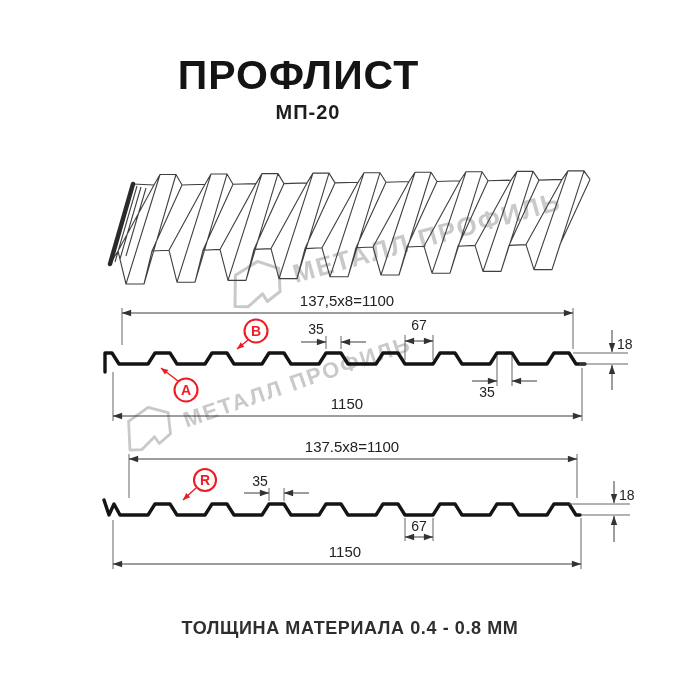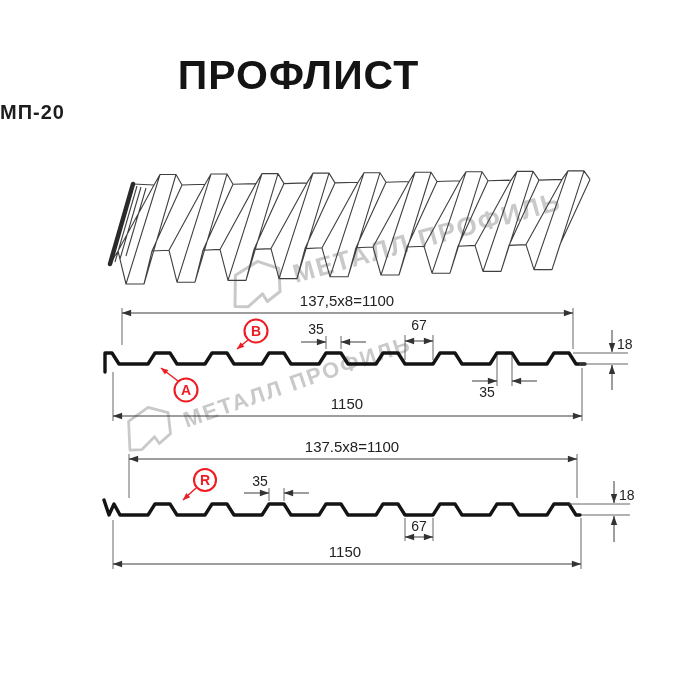--- a/index.html
+++ b/index.html
@@ -1,19 +1,19 @@
 <!DOCTYPE html>
 <html><head>
 <meta charset="utf-8">
 <style>
   html,body{margin:0;padding:0;background:#fff;width:700px;height:700px;overflow:hidden;}
   .stage{position:relative;width:700px;height:700px;font-family:"Liberation Sans",sans-serif;}
   .title{position:absolute;top:52px;left:0;width:597px;text-align:center;
          font-size:41px;font-weight:800;letter-spacing:1px;color:#141414;}
-  .subtitle{position:absolute;top:101px;left:0;width:616px;text-align:left;
+  .subtitle{position:absolute;top:101px;left:0;width:616px;text-align:center;
          font-size:20px;font-weight:600;letter-spacing:1px;color:#1d1d1d;}
   .caption{position:absolute;top:618px;left:0;width:700px;text-align:center;
          font-size:18px;font-weight:600;letter-spacing:.6px;color:#2e2e2e;}
   svg.draw{position:absolute;left:0;top:0;}
   .profile{fill:none;stroke:#141414;stroke-width:3.4;stroke-linejoin:round;stroke-linecap:round;}
   .thin{fill:none;stroke:#3f3f3f;stroke-width:1.1;stroke-linejoin:round;}
   .cut{fill:none;stroke:#2a2a2a;stroke-width:4.5;stroke-linecap:round;}
   .ext{stroke:#555;stroke-width:0.9;}
   .dimline{stroke:#3c3c3c;stroke-width:1;}
   .dimtext{font-family:"Liberation Sans",sans-serif;font-size:15px;fill:#222;}
@@ -137,13 +137,14 @@
       <line class="ext" x1="581" y1="518" x2="581" y2="569"></line>
       <line class="dimline" x1="113" y1="564" x2="581" y2="564" marker-start="url(#ar)" marker-end="url(#ar)"></line>
       <text class="dimtext" x="345" y="557" text-anchor="middle">1150</text>
 
       <line class="redline" x1="196" y1="488" x2="183" y2="500" marker-end="url(#rar)"></line>
       <circle class="red" cx="205" cy="480" r="11"></circle>
       <text class="redtext" x="205" y="485" text-anchor="middle">R</text>
     </g>
   </svg>
 
+  <div class="caption">ТОЛЩИНА МАТЕРИАЛА 0.4 - 0.8 ММ</div>
 </div>
 
 </body></html>

